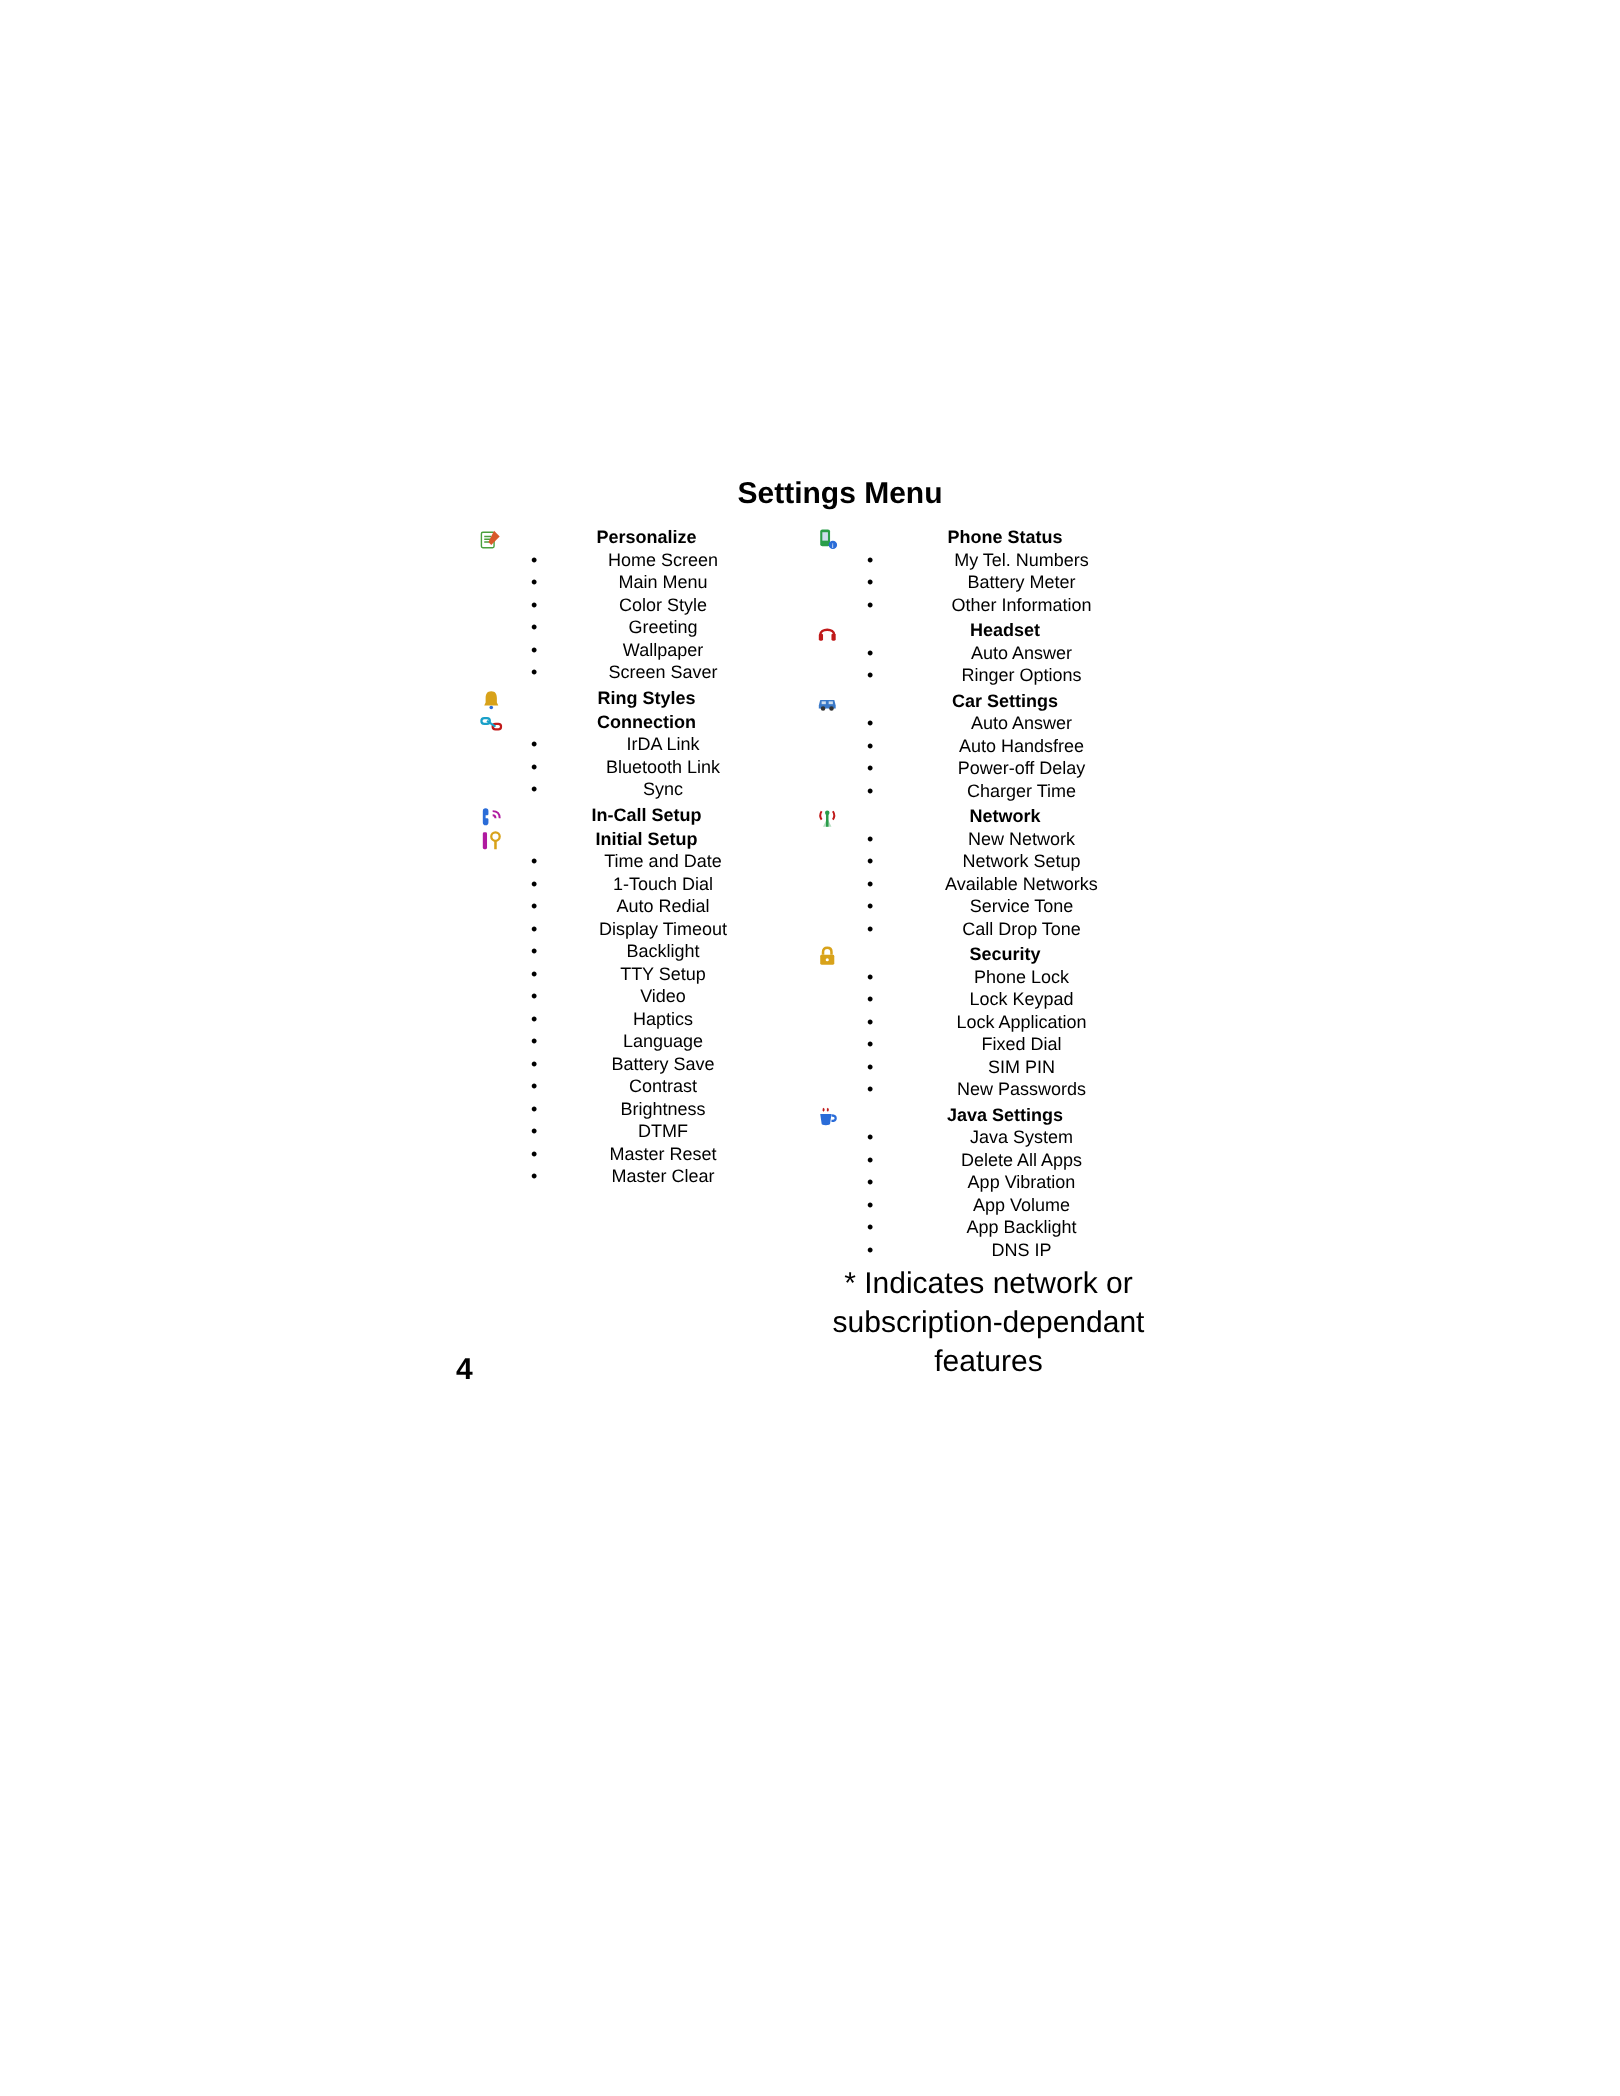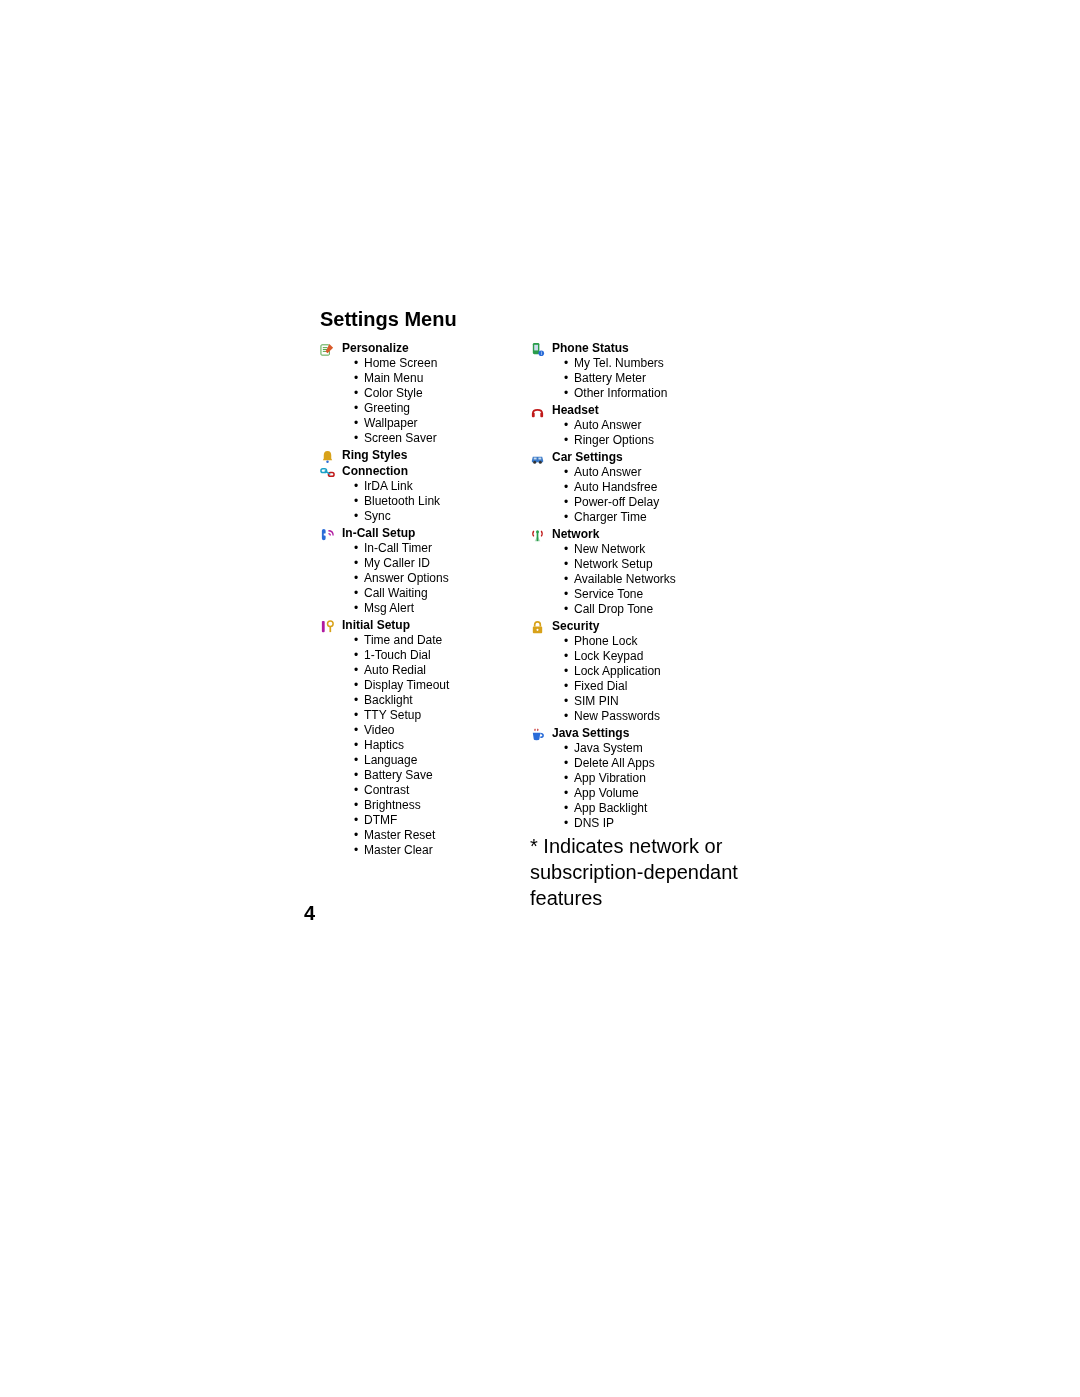--- a/index.html
+++ b/index.html
@@ -12,32 +12,33 @@
     color: #000;
   }
   .page {
     position: relative;
     width: 1080px;
     height: 1397px;
   }
   .content {
     position: absolute;
     left: 320px;
-    top: 308px;
+    top: 318px;
     width: 480px;
+    text-align: center;
   }
   .title {
     font-size: 20px;
     font-weight: bold;
     margin-bottom: 10px;
   }
   .columns {
     display: flex;
     flex-direction: row;
-    gap: 10px;
+    gap: 24px;
   }
   .col {
     display: flex;
     flex-direction: column;
   }
   .col1 { width: 200px; }
   .col2 { width: 230px; }
   .section {
     display: flex;
     flex-direction: row;
@@ -154,27 +155,20 @@
           </div>
           <div class="section">
             <div class="icon-slot">
               <svg viewBox="0 0 16 16">
                 <path d="M4 2 Q2 2 2 4 L2 12 Q2 14 4 14 Q6 14 6 12 L6 10 Q6 9 5 9 L4 9 L4 7 L5 7 Q6 7 6 6 L6 4 Q6 2 4 2 Z" fill="#2a6cd8"></path>
                 <path d="M9 4 Q14 4 14 9 M9 7 Q11 7 11 9" fill="none" stroke="#b01aa0" stroke-width="1.4"></path>
               </svg>
             </div>
             <div class="section-body">
               <div class="section-heading">In-Call Setup</div>
-              <ul class="items">
-                <li>In-Call Timer</li>
-                <li>My Caller ID</li>
-                <li>Answer Options</li>
-                <li>Call Waiting</li>
-                <li>Msg Alert</li>
-              </ul>
             </div>
           </div>
           <div class="section">
             <div class="icon-slot">
               <svg viewBox="0 0 16 16">
                 <rect x="2" y="2" width="3" height="12" rx="1" fill="#b01aa0"></rect>
                 <circle cx="11" cy="5" r="3" fill="none" stroke="#d8a21a" stroke-width="1.6"></circle>
                 <line x1="11" y1="8" x2="11" y2="14" stroke="#d8a21a" stroke-width="1.8"></line>
               </svg>
             </div>

